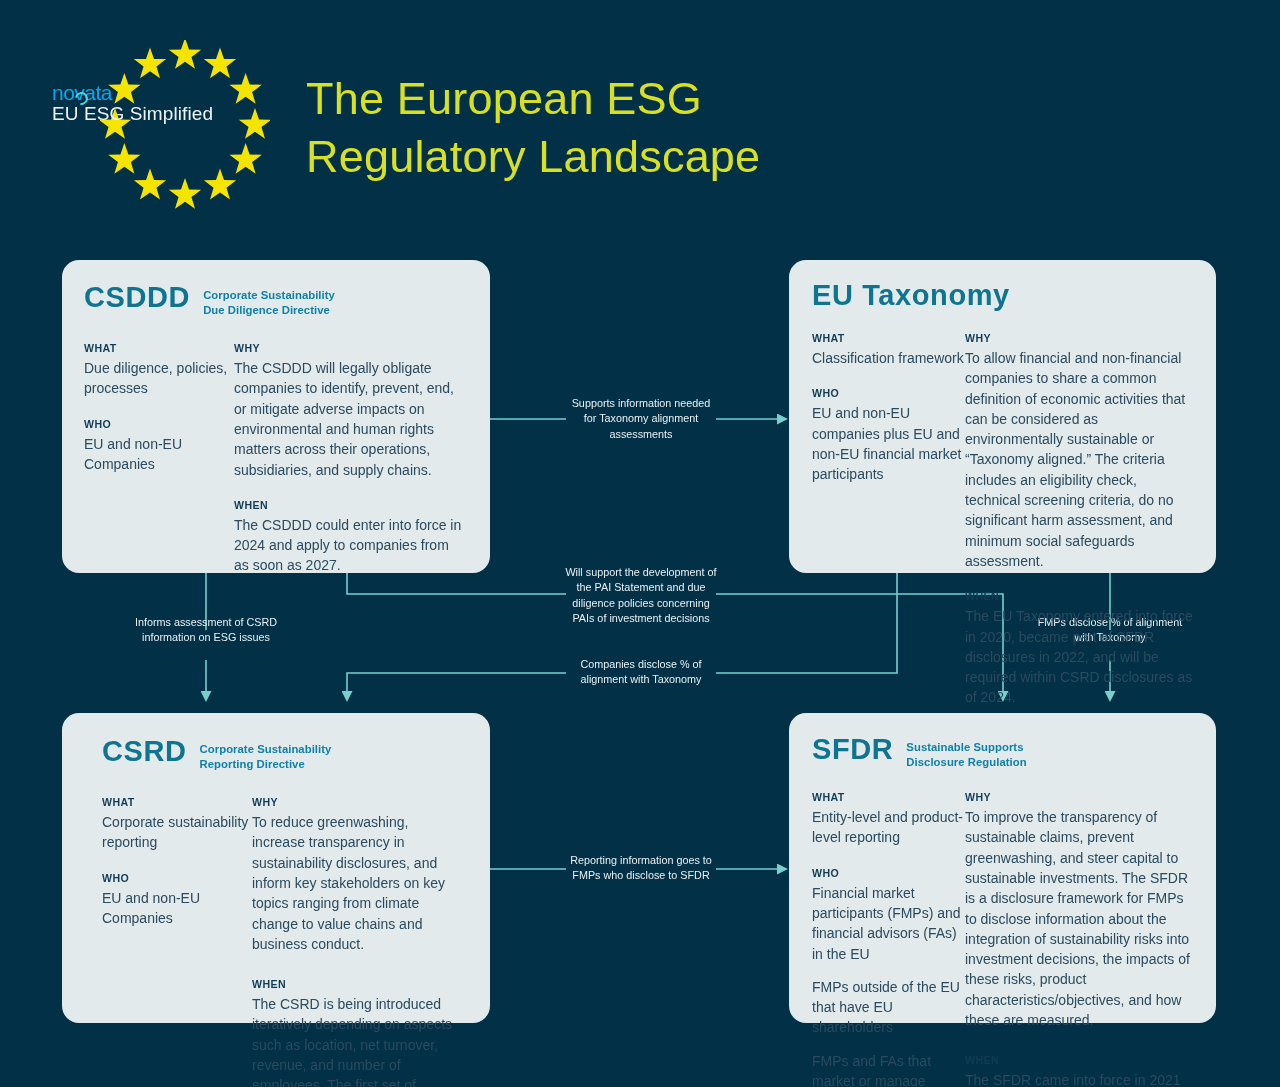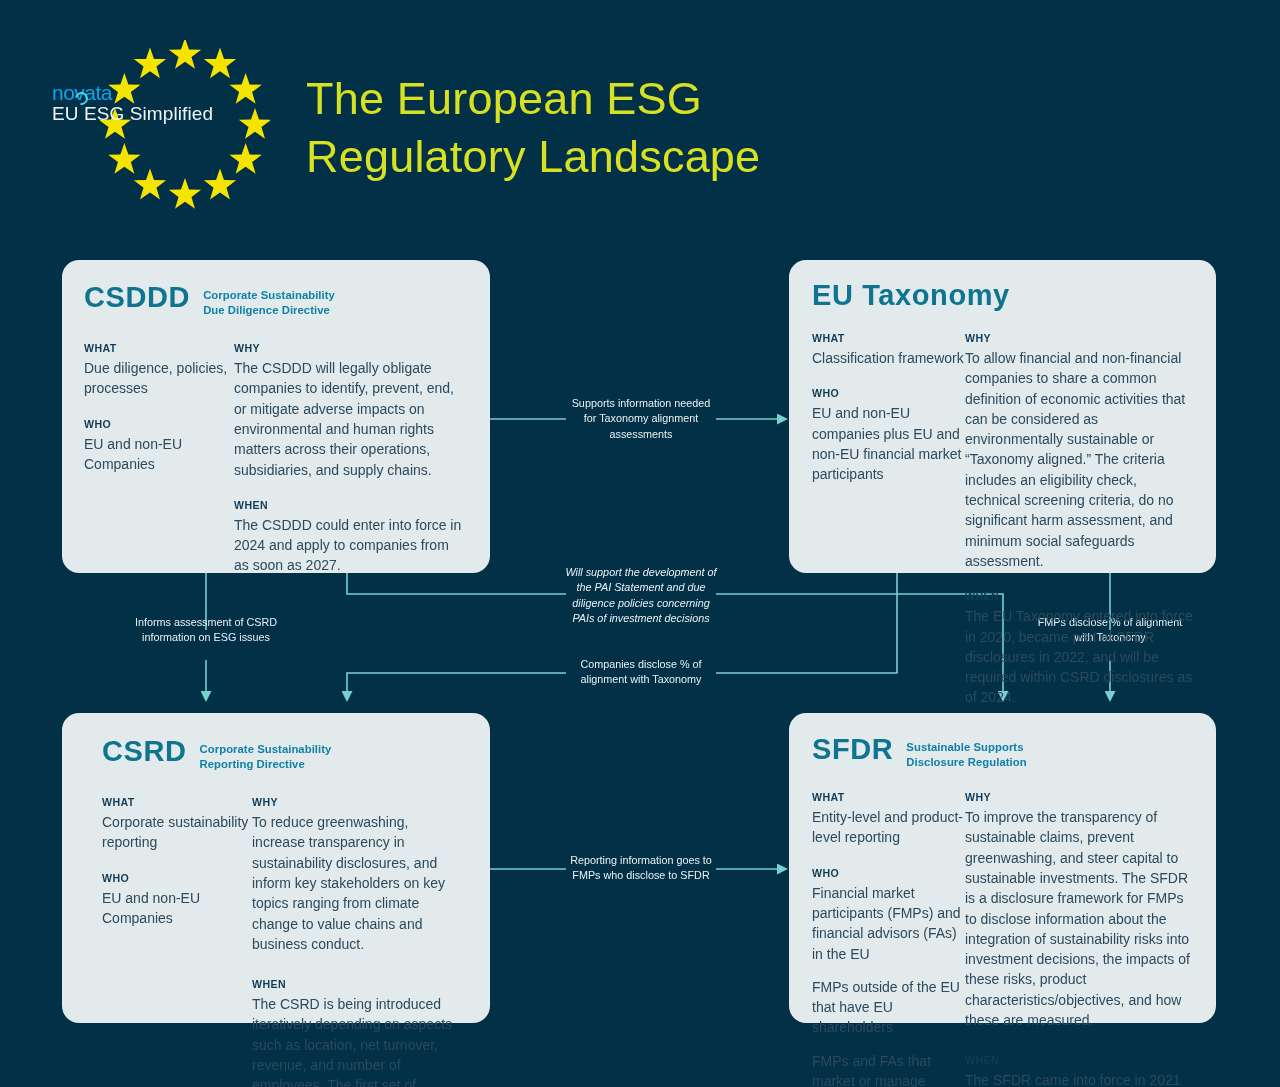--- a/index.html
+++ b/index.html
@@ -137,21 +137,21 @@
       <path d="M1110,573 L1110,630"></path>
       <path d="M1110,660 L1110,692" marker-end="url(#ah)"></path>
 
       <path d="M490,869 L566,869"></path>
       <path d="M716,869 L778,869" marker-end="url(#ah)"></path>
     </g>
   </svg>
 
   <div class="conn-label" style="left:566px;top:396px;width:150px;">Supports information needed for Taxonomy alignment assessments</div>
   <div class="conn-label" style="left:131px;top:615px;width:150px;">Informs assessment of CSRD information on ESG issues</div>
-  <div class="conn-label" style="left:563px;top:565px;width:156px;font-style:italic;">Will support the development of the PAI Statement and due diligence policies concerning PAIs of investment decisions</div>
+  <div class="conn-label" style="left:563px;top:565px;width:156px;">Will support the development of the PAI Statement and due diligence policies concerning PAIs of investment decisions</div>
   <div class="conn-label" style="left:565px;top:657px;width:152px;">Companies disclose % of alignment with Taxonomy</div>
   <div class="conn-label" style="left:1035px;top:615px;width:150px;">FMPs disclose % of alignment with Taxonomy</div>
   <div class="conn-label" style="left:566px;top:853px;width:150px;">Reporting information goes to FMPs who disclose to SFDR</div>
 
   <div class="card" id="card-csddd">
     <div style="padding:23px 28px 0 22px;">
       <div class="card-head">
         <div class="acronym">CSDDD</div>
         <div class="fullname" style="margin-left:13px;">
           <div>Corporate Sustainability</div>

